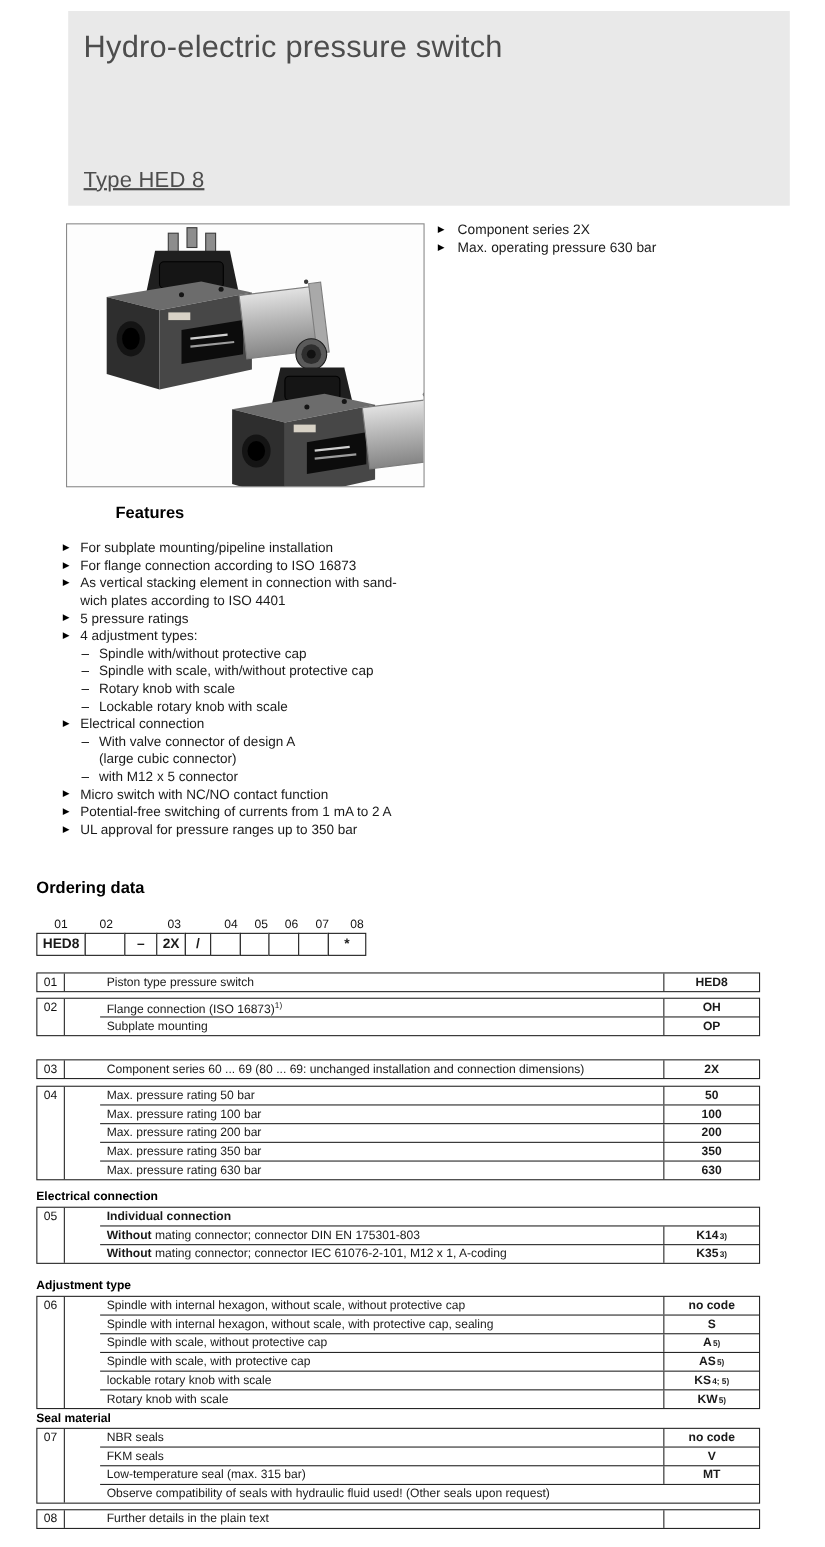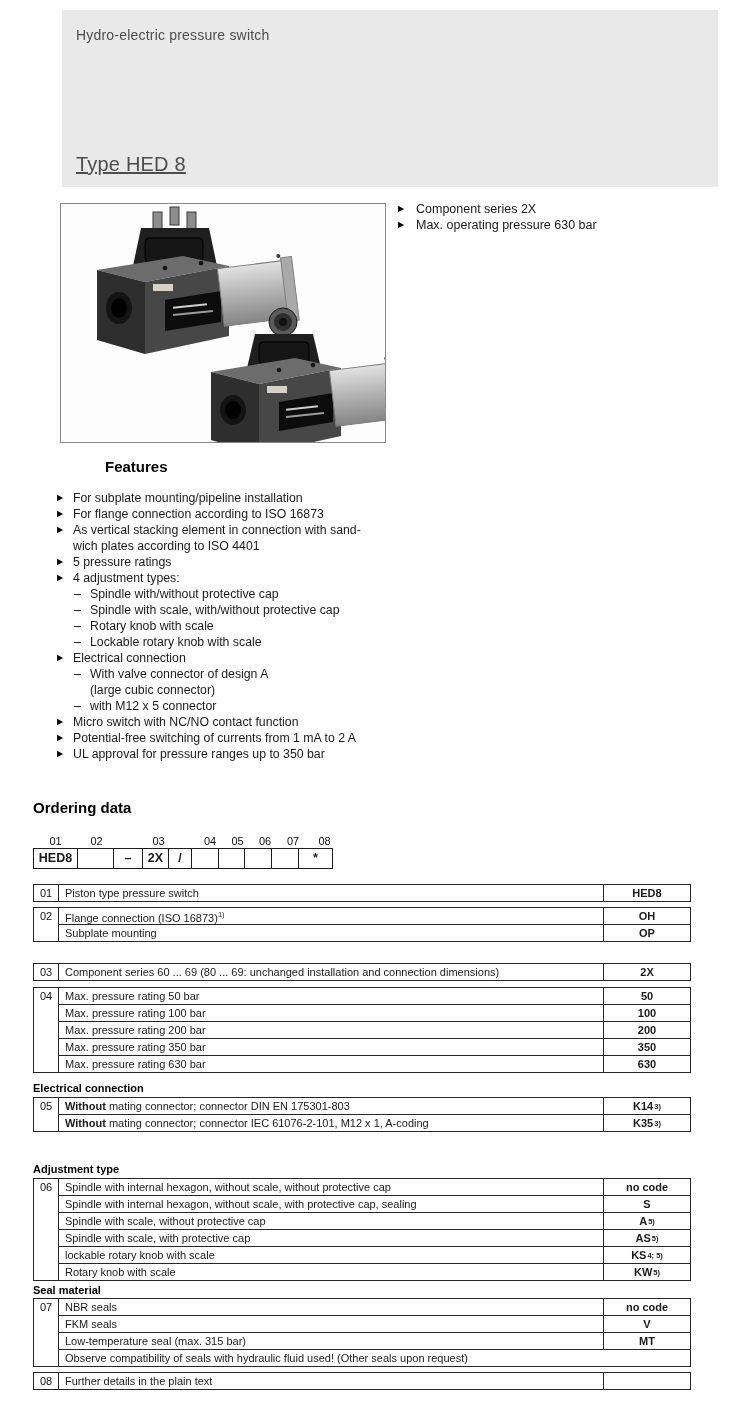--- a/index.html
+++ b/index.html
@@ -3,21 +3,21 @@
 <meta charset="utf-8">
 <style>
   html,body{margin:0;padding:0;}
   body{
     width:750px;height:1406px;position:relative;background:#ffffff;
     font-family:"Liberation Sans", sans-serif;color:#1a1a1a;
     overflow:hidden;
   }
   
   .banner{position:absolute;left:62px;top:10px;width:656px;height:177px;background:#e9e9e9;}
-  .banner-title{position:absolute;left:14px;top:17px;font-size:14px;color:#4d4d4d;letter-spacing:.2px;text-align:right;}
+  .banner-title{position:absolute;left:14px;top:17px;font-size:28px;color:#4d4d4d;letter-spacing:.2px;text-align:right;}
   .banner-subtitle{position:absolute;left:14px;top:143px;font-size:20px;color:#4d4d4d;letter-spacing:.2px;text-decoration:underline;}
   
   .figure{position:absolute;left:60px;top:203px;width:326px;height:240px;border:1px solid #8a8a8a;background:#fdfdfd;box-sizing:border-box;}
   
   .highlights{position:absolute;left:398px;top:201px;font-size:12.5px;}
   .hitem{display:flex;line-height:16px;}
   .hmark{width:18px;font-size:8px;line-height:16px;color:#000;}
   
   .features-heading{position:absolute;left:57px;top:458px;font-size:15px;font-weight:bold;color:#000;margin-left:48px;}
   .features{position:absolute;left:57px;top:490px;width:370px;font-size:12.3px;}
@@ -32,21 +32,21 @@
   .codelabels span{display:block;text-align:center;}
   .codeboxes{position:absolute;left:33px;top:848px;display:flex;}
   .cbox{box-sizing:border-box;border:1px solid #1d1d1d;height:21px;line-height:19px;text-align:center;
         font-weight:bold;font-size:12.5px;background:#fff;}
   .cbox + .cbox{margin-left:-1px;}
   .w0{width:45px}.w1{width:37px}.w2{width:30px}.w3{width:27px}.w4{width:24px}
   .w5{width:28px}.w6{width:27px}.w7{width:28px}.w8{width:28px}.w9{width:35px}
   
   .otable{position:absolute;left:33px;width:658px;box-sizing:border-box;border:1.5px solid #262626;background:#fff;display:flex;}
   .tnum{flex:0 0 24px;border-right:1px solid #262626;font-size:11px;text-align:center;padding-top:2px;color:#111;}
-  .trows{flex:1;display:flex;flex-direction:column;min-width:0;}
+  .trows{flex:1;display:flex;flex-direction:column;min-width:0;margin-left:32px;}
   .trow{display:flex;height:16px;align-items:center;}
   .trow + .trow{border-top:1px solid #262626;}
   .tdesc{flex:1;min-width:0;padding:0 6px;font-size:11px;line-height:15px;white-space:nowrap;overflow:hidden;}
   .tdesc sup{font-size:7.5px;}
   .tcode{flex:0 0 86px;align-self:stretch;border-left:1px solid #262626;display:flex;align-items:center;justify-content:center;
          font-size:11px;font-weight:bold;}
   .tcode sup{font-size:7.5px;font-weight:bold;margin-left:1px;}
   .b{font-weight:bold;}
   .tsection{position:absolute;left:33px;font-size:11px;font-weight:bold;color:#000;}
 </style>
@@ -296,20 +296,23 @@
         </div>
     </div>
   </div>
 </div>
 
 <div class="tsection" style="top:1082px">Electrical connection</div>
 <div class="otable" style="top:1097px">
   <div class="tnum">05</div>
   <div class="trows">
     <div class="trow">
+      <div class="tdesc b"><span>Individual connection</span></div>
+    </div>
+    <div class="trow">
       <div class="tdesc"><span class="b">Without</span><span> mating connector; connector DIN EN 175301-803</span></div>
       <div class="tcode">
           <span>K14</span>
           <sup>3)</sup>
         </div>
     </div>
     <div class="trow">
       <div class="tdesc"><span class="b">Without</span><span> mating connector; connector IEC 61076-2-101, M12 x 1, A-coding</span></div>
       <div class="tcode">
           <span>K35</span>

